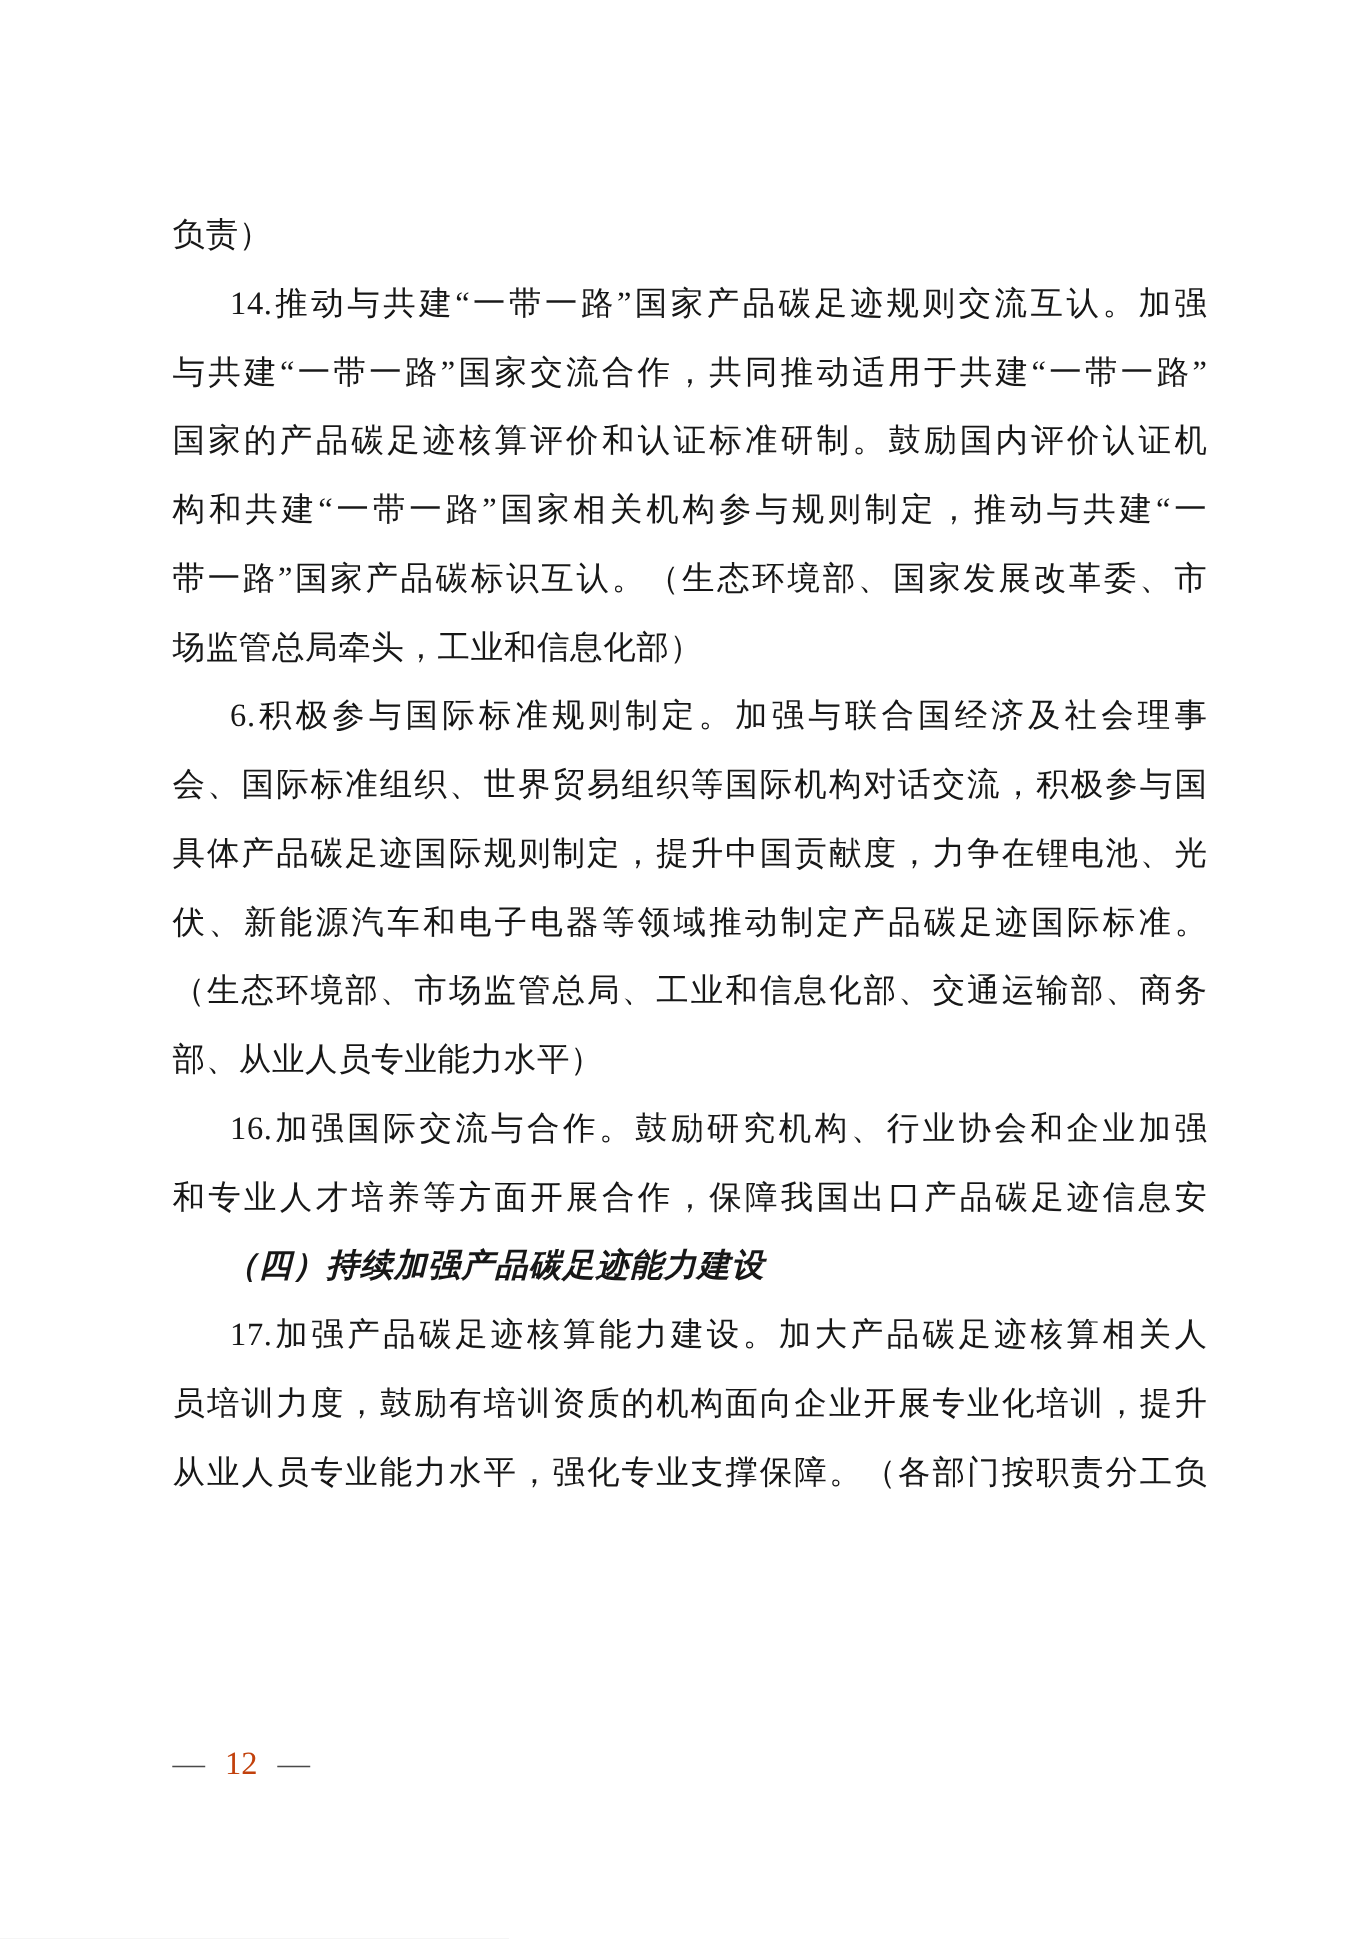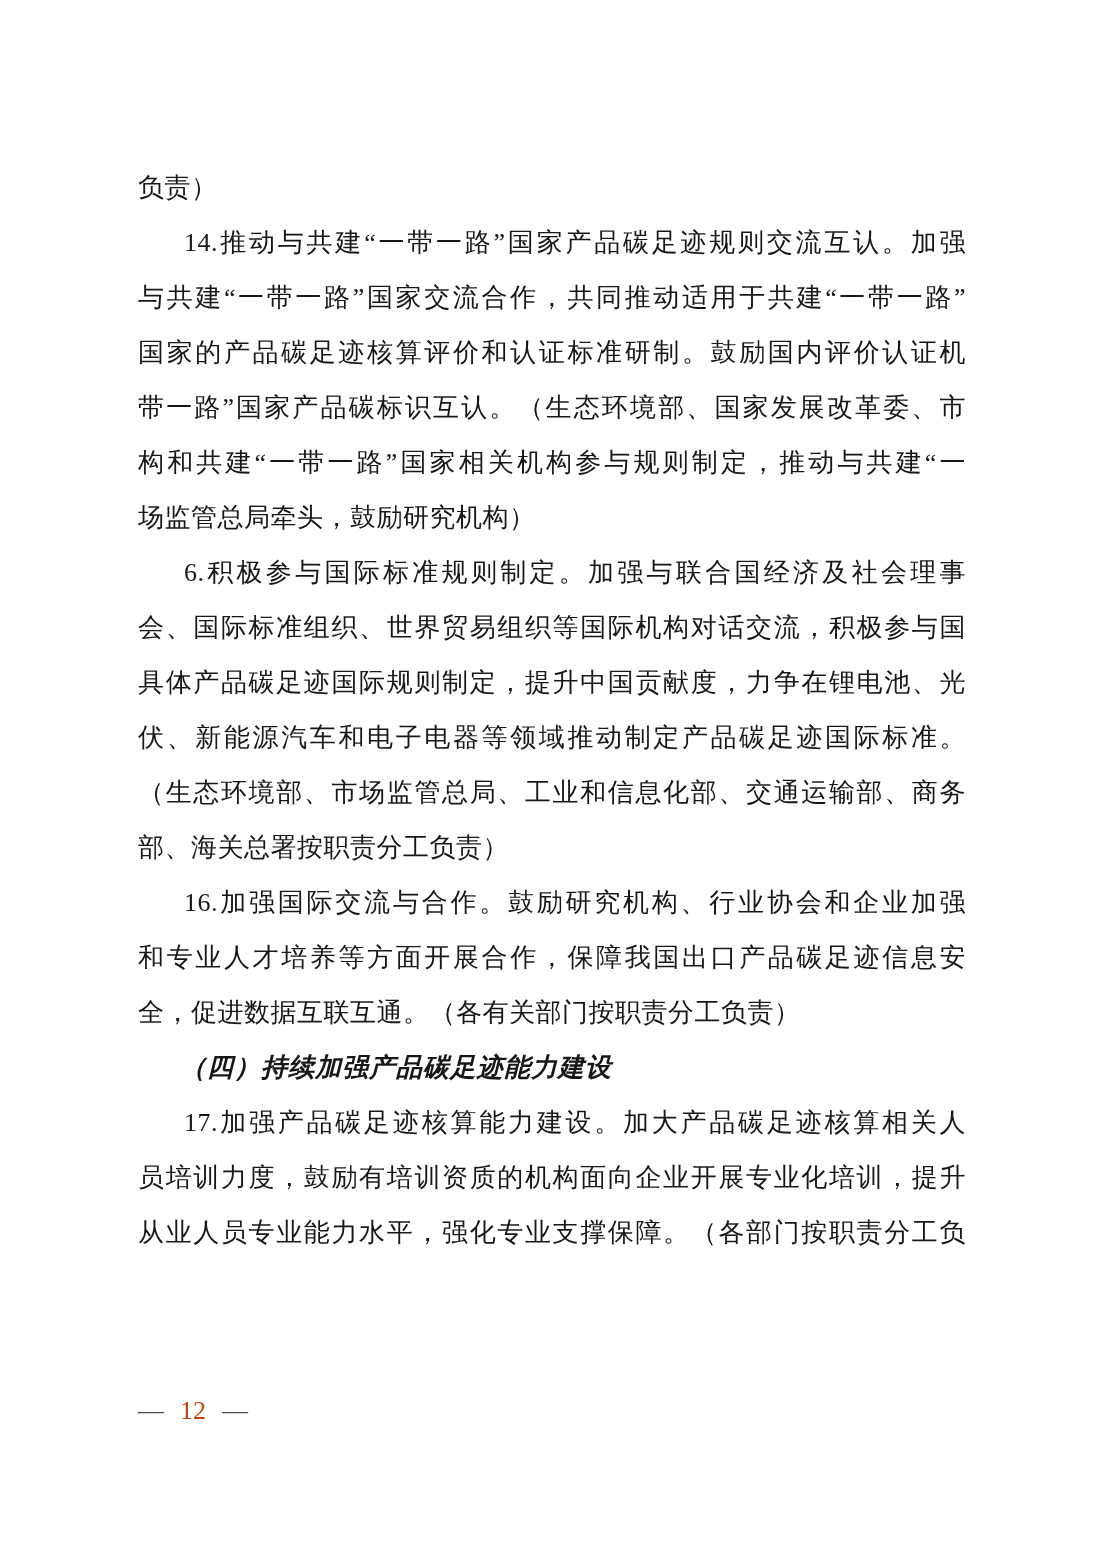--- a/index.html
+++ b/index.html
@@ -68,32 +68,31 @@
 <body>
 
 <div class="page">
 
   <main class="page-body">
 
   <div class="line">负责）</div>
       <div class="line just indent">14.推动与共建“一带一路”国家产品碳足迹规则交流互认。加强</div>
       <div class="line just">与共建“一带一路”国家交流合作，共同推动适用于共建“一带一路”</div>
       <div class="line just">国家的产品碳足迹核算评价和认证标准研制。鼓励国内评价认证机</div>
+      <div class="line just">构和共建“一带一路”国家相关机构参与规则制定，推动与共建“一</div>
       <div class="line just">带一路”国家产品碳标识互认。（生态环境部、国家发展改革委、市</div>
-      <div class="line just">构和共建“一带一路”国家相关机构参与规则制定，推动与共建“一</div>
-      <div class="line">场监管总局牵头，鼓励研究机构）</div>
+      <div class="line">场监管总局牵头，工业和信息化部）</div>
       <div class="line just indent">6.积极参与国际标准规则制定。加强与联合国经济及社会理事</div>
       <div class="line just">会、国际标准组织、世界贸易组织等国际机构对话交流，积极参与国</div>
       <div class="line just">具体产品碳足迹国际规则制定，提升中国贡献度，力争在锂电池、光</div>
       <div class="line just">伏、新能源汽车和电子电器等领域推动制定产品碳足迹国际标准。</div>
       <div class="line just">（生态环境部、市场监管总局、工业和信息化部、交通运输部、商务</div>
-      <div class="line">部、海关总署按职责分工负责）</div>
+      <div class="line">部、从业人员专业能力水平）</div>
       <div class="line just indent">16.加强国际交流与合作。鼓励研究机构、行业协会和企业加强</div>
       <div class="line just">和专业人才培养等方面开展合作，保障我国出口产品碳足迹信息安</div>
-      <div class="line">全，促进数据互联互通。（各有关部门按职责分工负责）</div>
       <div class="line indent heading">（四）持续加强产品碳足迹能力建设</div>
       <div class="line just indent">17.加强产品碳足迹核算能力建设。加大产品碳足迹核算相关人</div>
       <div class="line just">员培训力度，鼓励有培训资质的机构面向企业开展专业化培训，提升</div>
       <div class="line just">从业人员专业能力水平，强化专业支撑保障。（各部门按职责分工负</div>
     </main>
 
   <div class="page-footer">
     <span class="dash">—</span>
     <span class="num">12</span>
     <span class="dash">—</span>

